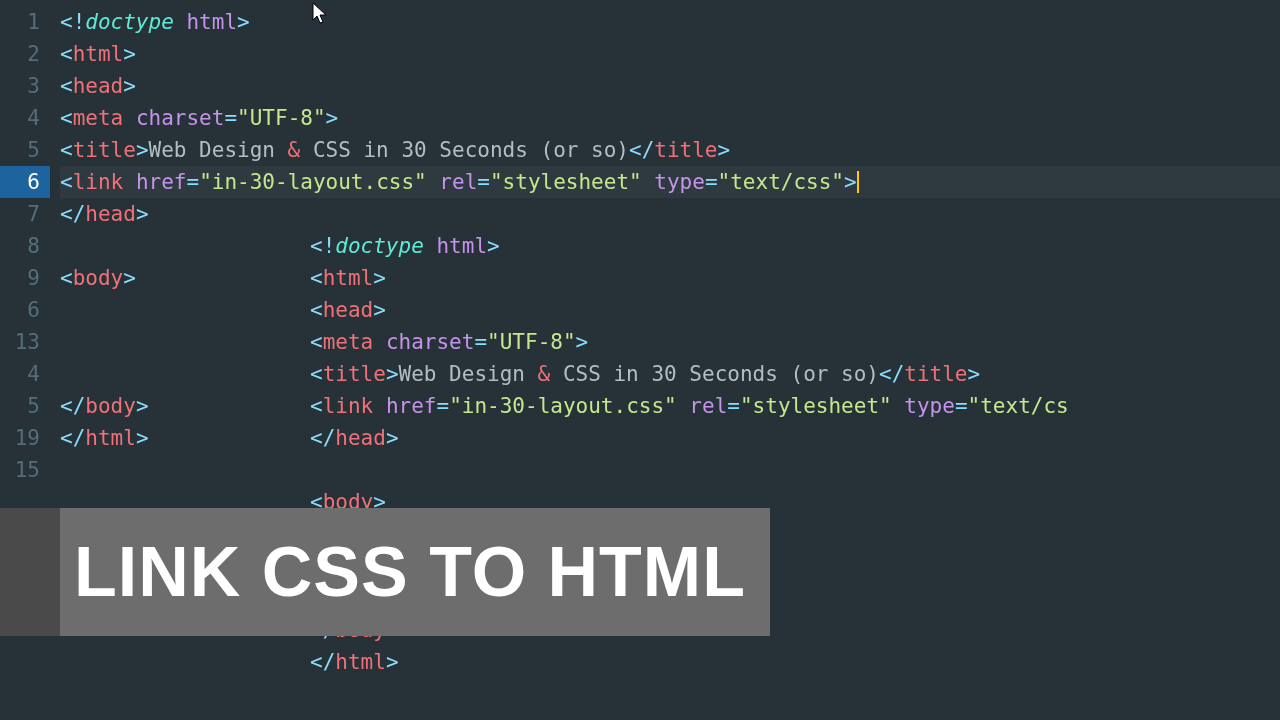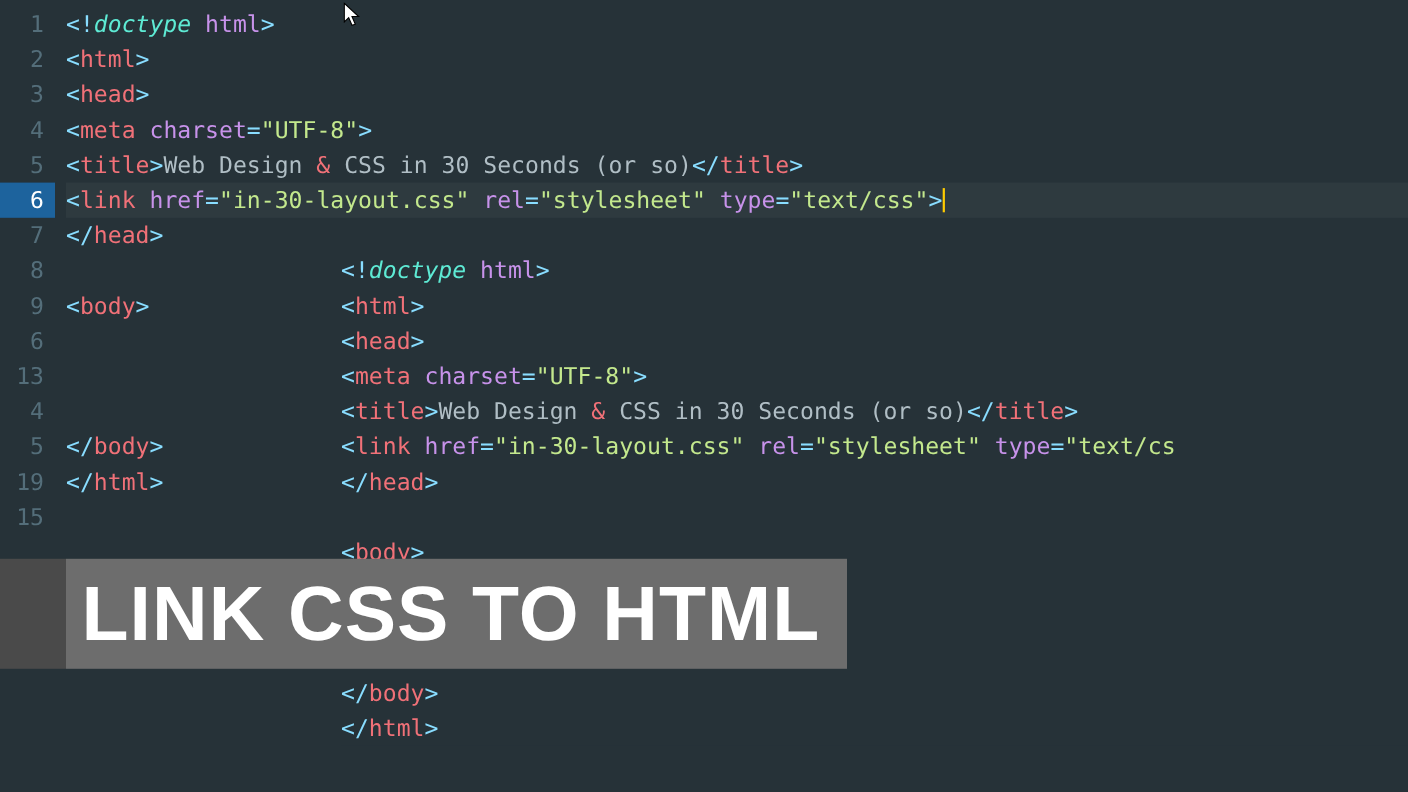--- a/index.html
+++ b/index.html
@@ -83,21 +83,21 @@
     background: #263238;
     font-size: 21px;
   }
   .overlay-panel .line { height: 32px; line-height:32px; }
 
   
   .banner {
     position: absolute;
     left: 0;
     top: 508px;
-    height: 100px;
+    height: 128px;
     display: flex;
     align-items: stretch;
     z-index: 5;
   }
   .banner-pad {
     width: 60px;
     background: #4a4a4a;
   }
   .banner-text {
     background: #6d6d6d;

